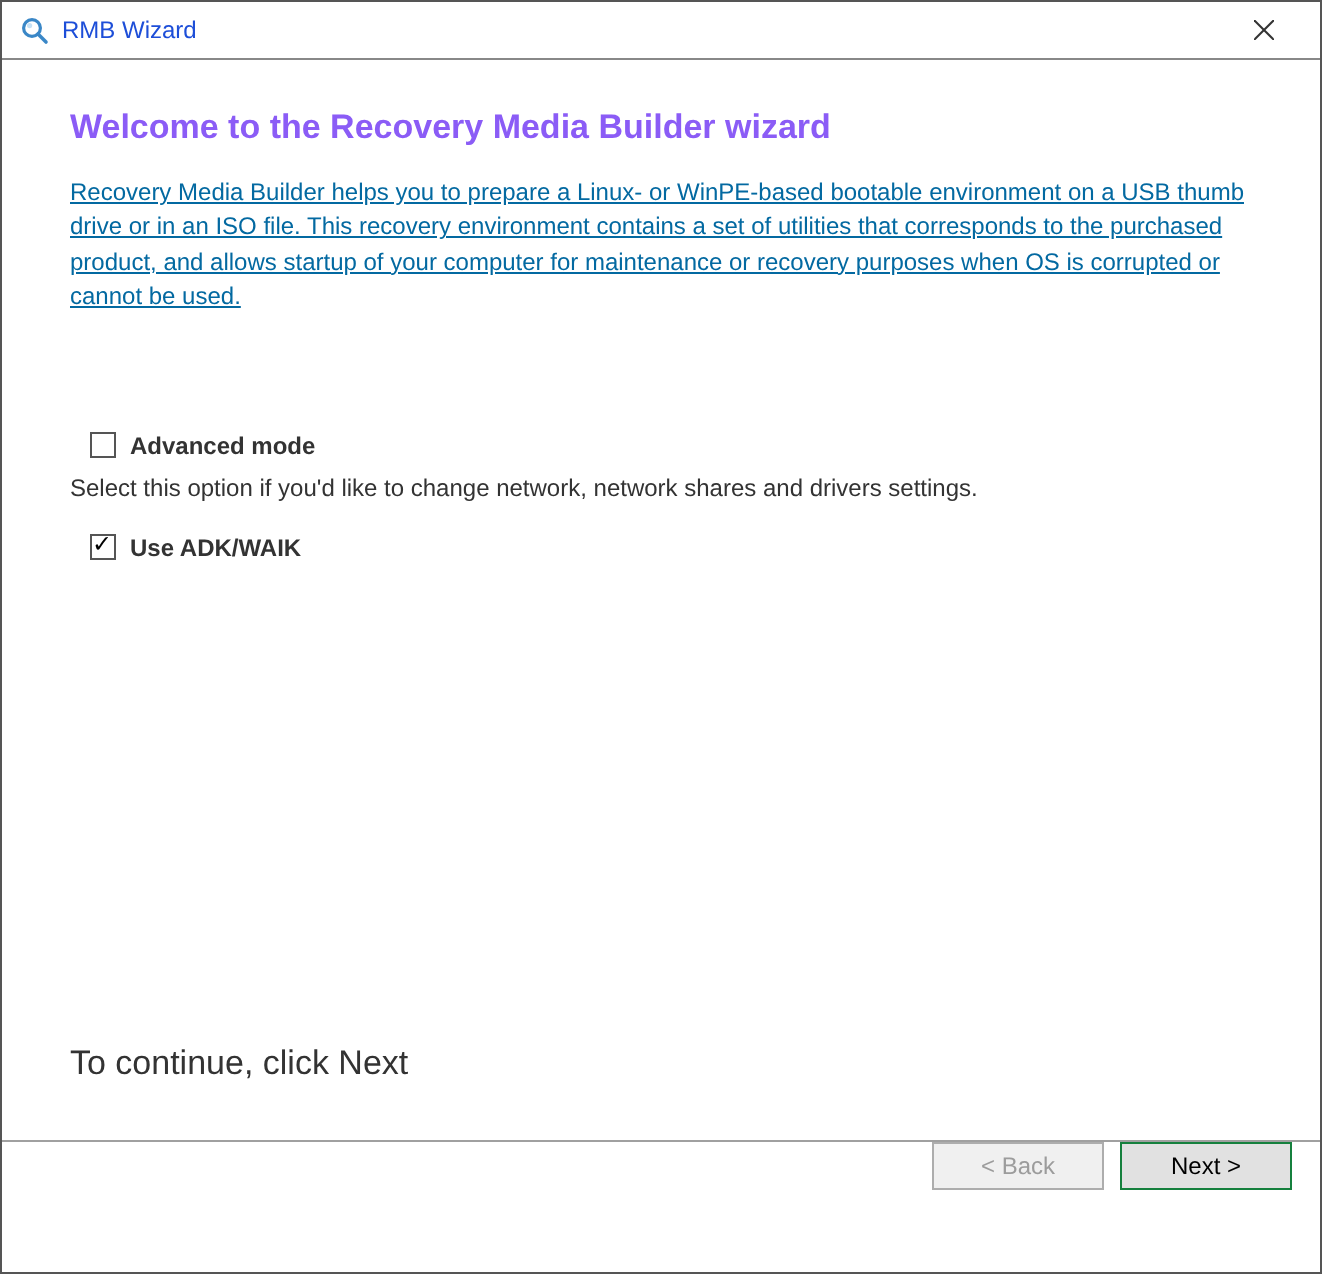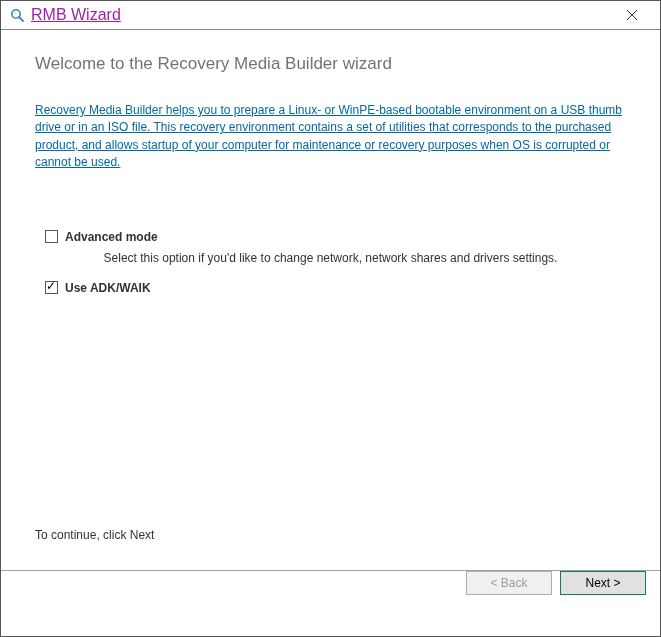--- a/index.html
+++ b/index.html
@@ -21,40 +21,39 @@
   border-bottom: 1px solid #888;
   background: #fff;
 }
 .titlebar .icon-holder {
   width: 16px; height: 16px;
   margin-right: 6px;
   display: flex; align-items: center; justify-content: center;
 }
 .titlebar .title-text {
   flex: 1;
-  color: #a21caf;
-  font-size: 16px;
-  text-decoration: underline;
+  color: #1d4ed8;
+  font-size: 12px;
 }
 .titlebar .close-btn {
   width: 40px; height: 100%;
   display: flex; align-items: center; justify-content: center;
   cursor: default;
   color: #555;
 }
 .content {
   padding: 24px 34px 8px 34px;
   height: 540px;
   position: relative;
 }
 .heading {
   font-size: 17px;
-  color: #737373;
-  margin-bottom: 28px;
-  font-weight: normal;
+  color: #8b5cf6;
+  margin-bottom: 14px;
+  font-weight: bold;
 }
 .intro {
   font-size: 12px;
   color: #0369a1;
   line-height: 1.45;
   margin-bottom: 58px;
   text-decoration: underline;
 }
 .option-block {
   margin-left: 10px;
@@ -81,27 +80,26 @@
 }
 .checkbox-label {
   font-weight: bold;
   font-size: 12px;
 }
 .option-desc {
   font-size: 12px;
   color: #333;
   line-height: 1.45;
   margin-left: -10px;
-  text-align: center;
 }
 .continue-text {
   position: absolute;
   bottom: 28px;
   left: 34px;
-  font-size: 12px;
+  font-size: 17px;
   color: #333;
 }
 .footer {
   height: 66px;
   border-top: 1px solid #a0a0a0;
   display: flex;
   align-items: flex-start;
   justify-content: flex-end;
   padding-right: 14px;
   gap: 8px;

